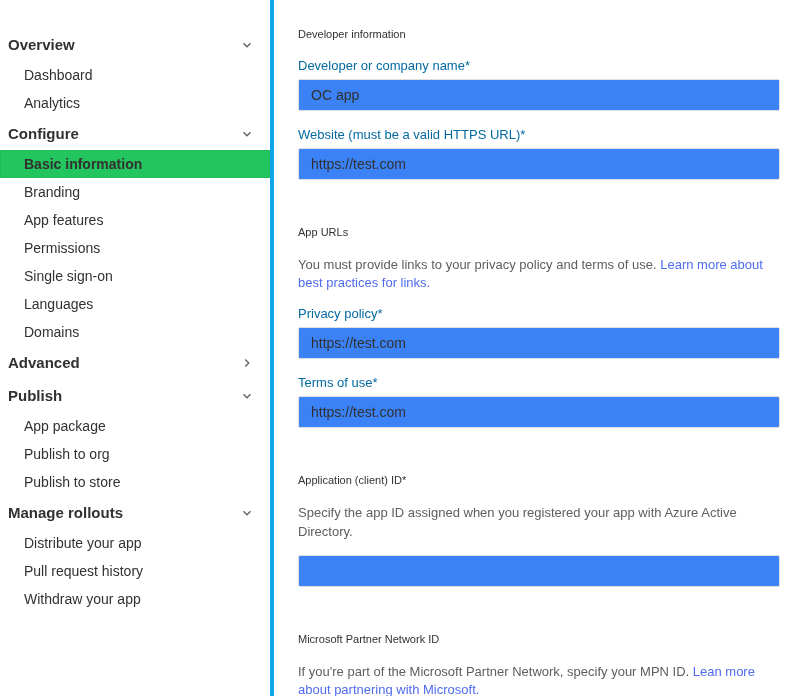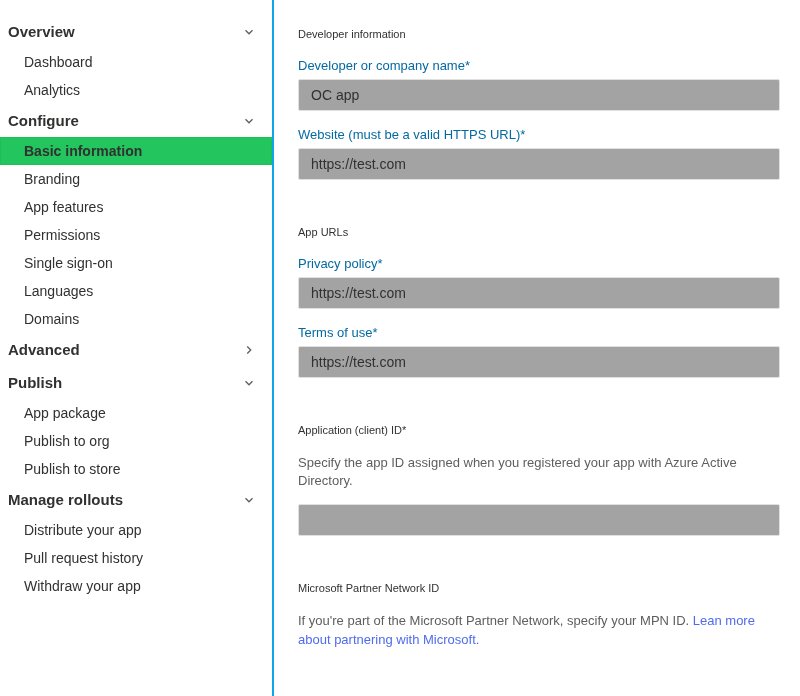--- a/index.html
+++ b/index.html
@@ -8,22 +8,22 @@
     font-size: 14px;
     color: #323130;
     background: #ffffff;
     width: 800px;
     height: 696px;
     overflow: hidden;
     display: flex;
   }
   .sidebar {
     width: 274px;
-    border-right: 2px solid #0ea5e9;
-    padding-top: 15px;
+    border-right: 4px solid #0ea5e9;
+    padding-top: 28px;
     padding-bottom: 10px;
     flex-shrink: 0;
   }
   .nav-section-header {
     display: flex;
     align-items: center;
     justify-content: space-between;
     padding: 8px 16px 8px 8px;
     font-weight: 600;
     font-size: 15px;
@@ -61,21 +61,21 @@
     margin-bottom: 6px;
   }
   .text-input {
     width: 100%;
     border: 1px solid #e1dfdd;
     padding: 7px 12px;
     font-size: 14px;
     font-family: inherit;
     color: #323130;
     outline: none;
-    background: #a3a3a3;
+    background: #3b82f6;
     border-radius: 2px;
   }
   .field-block { margin-bottom: 16px; }
   .section-gap { height: 30px; }
   .desc {
     font-size: 13px;
     color: #605e5c;
     margin-bottom: 14px;
     line-height: 1.4;
   }
@@ -160,20 +160,23 @@
     <input class="text-input" type="text" value="OC app" style="">
   </div>
   <div class="field-block">
     <div class="field-label">Website (must be a valid HTTPS URL)*</div>
     <input class="text-input" type="text" value="https://test.com" style="">
   </div>
 
   <div class="section-gap"></div>
 
   <div class="section-title">App URLs</div>
+  <div class="desc">
+    <span>You must provide links to your privacy policy and terms of use. </span><a class="link">Learn more about best practices for links.</a>
+  </div>
   <div class="field-block">
     <div class="field-label">Privacy policy*</div>
     <input class="text-input" type="text" value="https://test.com" style="">
   </div>
   <div class="field-block">
     <div class="field-label">Terms of use*</div>
     <input class="text-input" type="text" value="https://test.com" style="">
   </div>
 
   <div class="section-gap"></div>

